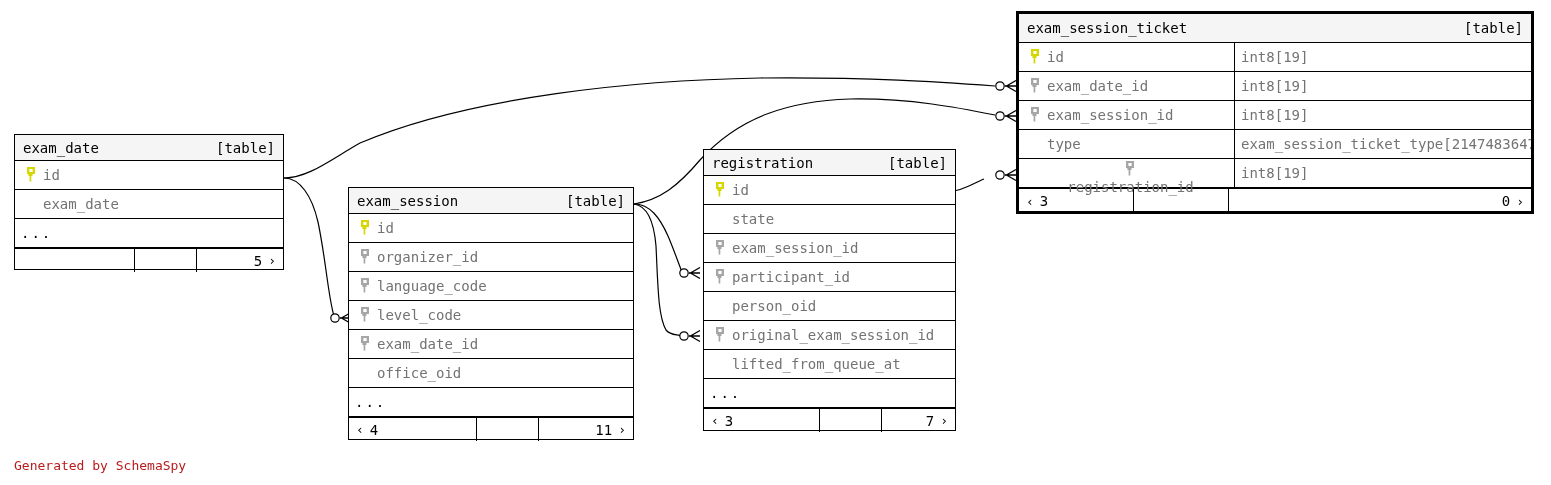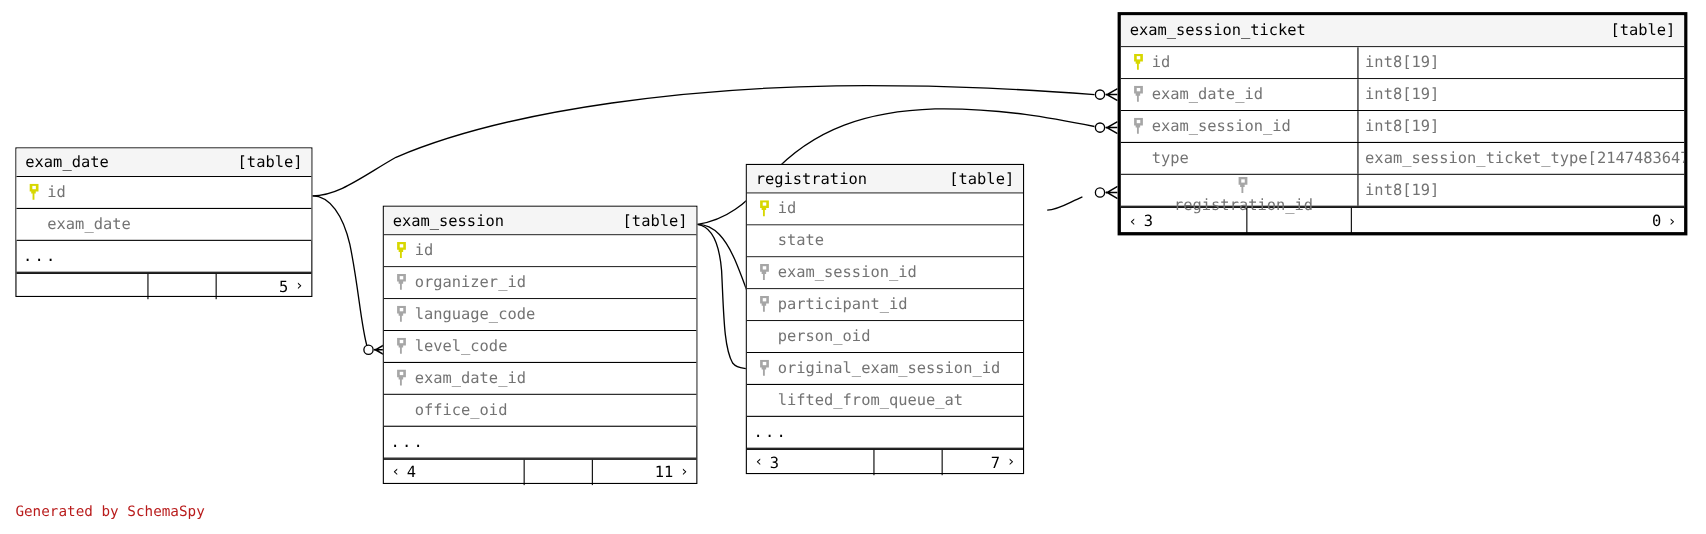--- a/index.html
+++ b/index.html
@@ -283,21 +283,21 @@
             <span class="arrow-glyph">‹</span>
             <span>4</span>
           </div>
           <div class="foot-cell foot-mid" style="width: 62px;"></div>
           <div class="foot-cell foot-right">
             <span>11</span>
             <span class="arrow-glyph">›</span>
           </div>
         </div>
       </div>
-      <div class="table-box" style="left: 678px; top: 149px; width: 253px; height: 282px;">
+      <div class="table-box" style="left: 703px; top: 149px; width: 253px; height: 282px;">
         <div class="tbl-header" style="height: 26px;">
           <span>registration</span>
           <span>[table]</span>
         </div>
         <div class="tbl-row" style="height: 29px;">
           <div class="cell-name full">
             <div class="keyslot">
               <svg width="12" height="16" viewBox="0 0 12 16">
                 <path d="M2 0 h8 v7 h-2.5 v2 h-1.2 v5.5 h-1.7 v-5.5 h-1.2 v-2 h-1.4 z" fill="#d7d700"></path>
                 <rect x="4.4" y="2" width="3.2" height="3" fill="#ffffff"></rect>

